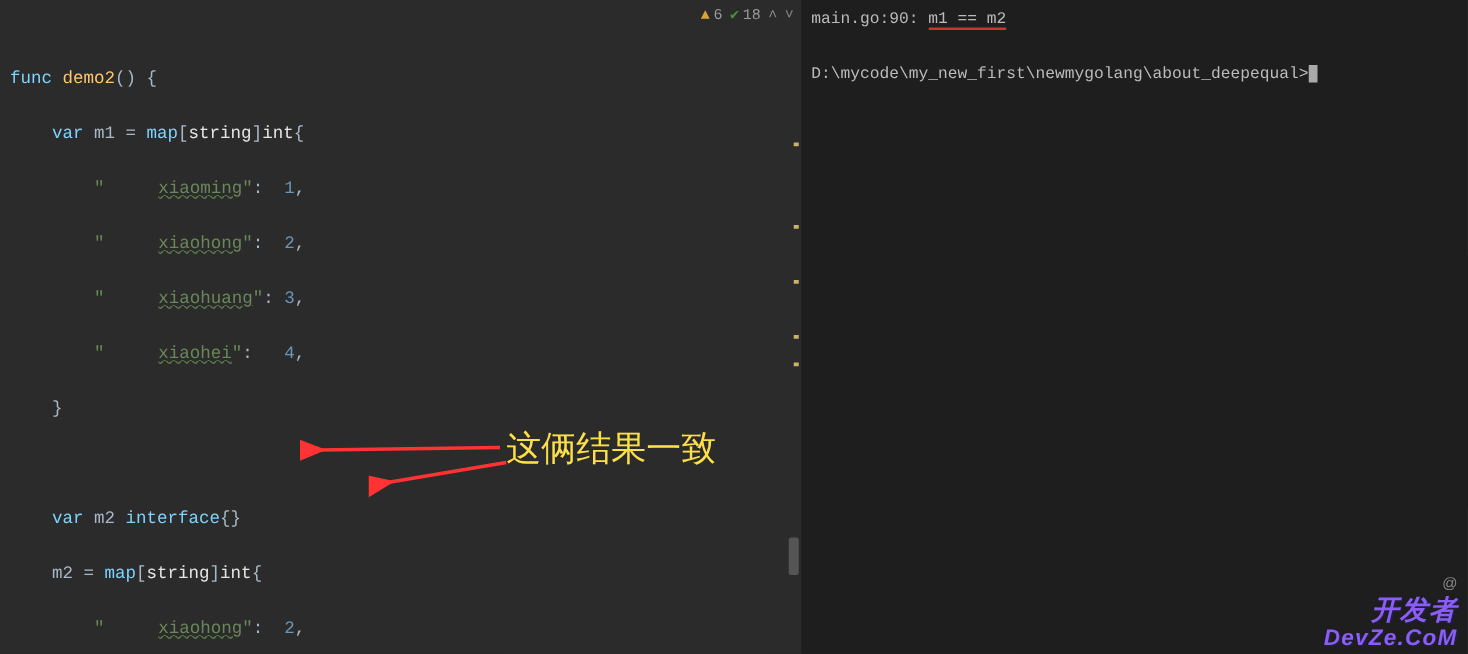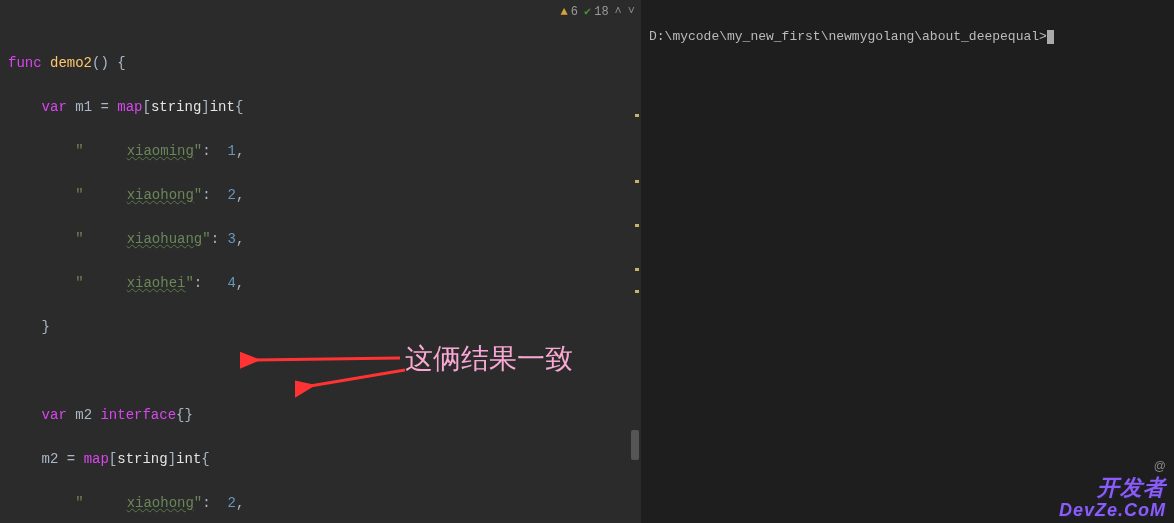--- a/index.html
+++ b/index.html
@@ -50,38 +50,38 @@
     .warn-icon { color: #d9a33c; }
     .check-icon { color: #4a8f3c; }
     .gray-count { color: #999; }
     .chevron { color: #888; font-size: 12px; }
     .code {
       padding: 30px 8px 8px 8px;
       line-height: 22px;
       white-space: pre;
       position: relative;
     }
-    .keyword { color: #d946ef; }
+    .keyword { color: #7dd3fc; }
     .funcname { color: #ffc66d; }
     .varname { color: #a9b7c6; }
     .string { color: #6a8759; }
     .string-underline { text-decoration: underline wavy #5a7a4a; text-decoration-thickness: 1px; margin-left: 43px; }
     .number { color: #6897bb; }
     .type { color: #e5e5e5; }
     .bracket { color: #a9b7c6; }
     .gutter-mark {
       position: absolute;
       right: 2px;
       width: 4px;
       height: 3px;
       background: #c9b36a;
     }
     .annotation-text {
       position: absolute;
-      color: #f9a8d4;
+      color: #fde047;
       font-size: 28px;
       font-weight: 500;
       font-family: 'Microsoft YaHei', sans-serif;
     }
     .arrow-svg {
       position: absolute;
       pointer-events: none;
     }
     .underline-red {
       border-bottom: 2px solid #cc3333;
@@ -185,20 +185,21 @@
             <polygon points="10 0, 0 4, 10 8" fill="#ff3333"></polygon>
           </marker>
         </defs>
       <line x1="110" y1="8" x2="15" y2="24" stroke="#ff3333" stroke-width="3" marker-end="url(#ah2)"></line>
     </svg>
 
     <div class="scrollbar-thumb"></div>
   </div>
 
   <div class="right-panel">
+    <div><span>main.go:90: </span><span class="underline-red">m1 == m2</span></div>
     <div style="height:22px"></div>
     <div><span>D:\mycode\my_new_first\newmygolang\about_deepequal&gt;</span><span class="cursor-block"></span></div>
 
     <div class="watermark">
       <div class="watermark-cn">@</div>
       <div class="watermark-logo"><span>开发者</span></div>
       <div class="watermark-logo" style="font-size:18px"><span>DevZe.CoM</span></div>
     </div>
   </div>
 </div>

